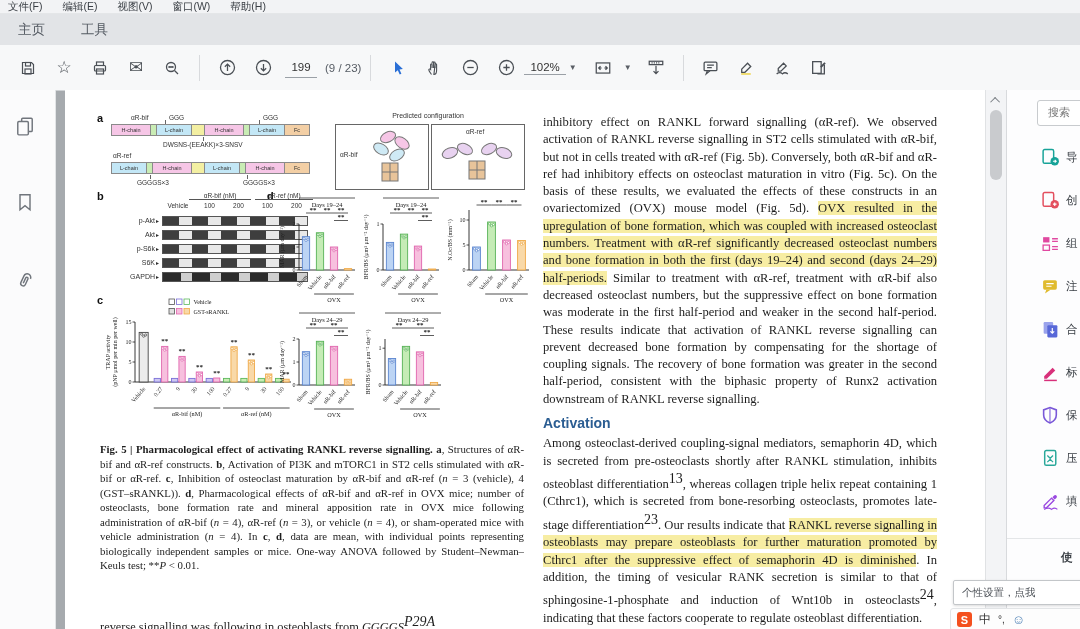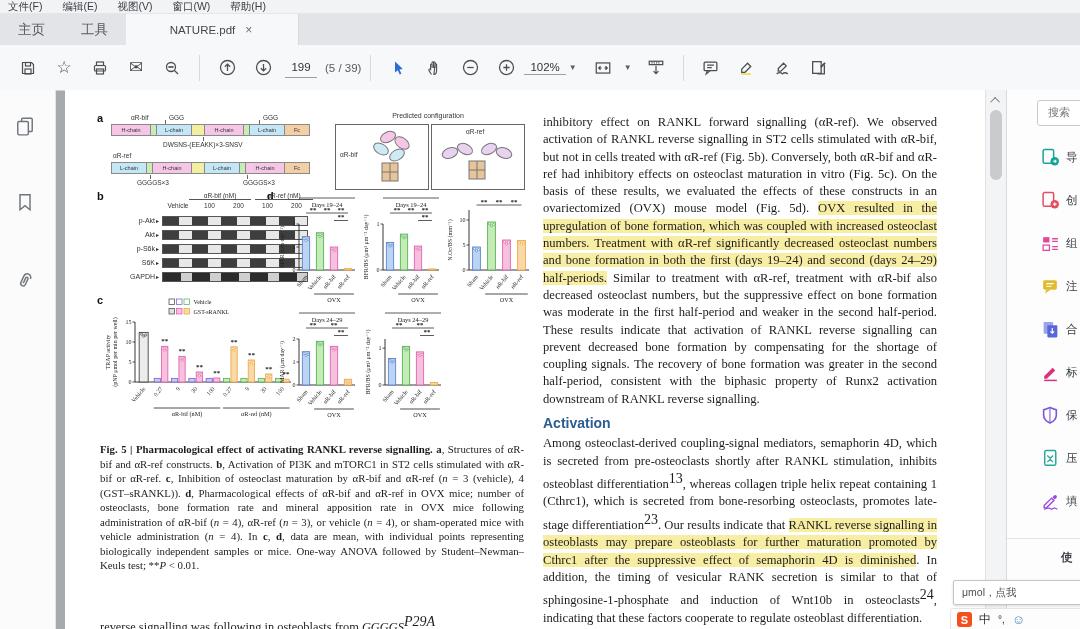--- a/index.html
+++ b/index.html
@@ -111,24 +111,20 @@
     <span class="menu-item">帮助(H)</span>
   </div>
 
 <div id="tabbar">
   <div class="apptab">
       <span>主页</span>
     </div>
   <div class="apptab">
       <span>工具</span>
     </div>
-  <div class="doctab active">
-    <span>NATURE.pdf</span>
-    <span class="tab-close">×</span>
-  </div>
 </div>
 
 <div id="toolbar">
   <div class="tbtn">
     <svg width="16" height="16" viewBox="0 0 16 16" fill="none" stroke="#4a4f55" stroke-width="1.2">
         <path d="M2.5 2.5h9l2 2v9h-11z"></path>
         <rect x="5.5" y="2.5" width="5" height="3.5"></rect>
         <rect x="5" y="9" width="6" height="5"></rect>
       </svg>
   </div>
@@ -161,21 +157,21 @@
         <path d="M8 11.2V5M5.5 7.3L8 4.8l2.5 2.5"></path>
       </svg>
   </div>
   <div class="tbtn">
     <svg width="17" height="17" viewBox="0 0 16 16" fill="none" stroke="#4a4f55" stroke-width="1.2">
         <circle cx="8" cy="8" r="6.6"></circle>
         <path d="M8 4.8V11M5.5 8.7L8 11.2l2.5-2.5"></path>
       </svg>
   </div>
   <input id="page-input" value="199" style="">
-  <span id="page-count">(5 / 39)</span>
+  <span id="page-count">(9 / 23)</span>
   <div class="tsep"></div>
   <div class="tbtn">
     <svg width="16" height="16" viewBox="0 0 16 16">
         <path d="M5 1.5v11l2.8-2.3 1.9 4.3 1.7-.8-1.9-4.2 3.4-.4z" fill="#2a6fd6"></path>
       </svg>
   </div>
   <div class="tbtn">
     <svg width="16" height="16" viewBox="0 0 16 16" fill="none" stroke="#4a4f55" stroke-width="1.1">
         <path d="M5.5 14.5c-1.2-1.6-2.7-3.7-2.7-4.7 0-.9 1.1-1.1 1.8-.3V4.8c0-1.1 1.5-1.1 1.5 0V8m0-4.6V2.6c0-1.1 1.5-1.1 1.5 0V8m0-5.2c0-1.1 1.5-1.1 1.5 0V8m0-3.6c0-1 1.5-.9 1.5.1v5.7c0 2.2-1.1 4.3-2.7 4.3z"></path>
       </svg>
@@ -729,21 +725,21 @@
             <path d="M3 16.5c2.5-1.6 5-1.6 7 0 2-1.6 4-1.6 5.5 0" stroke="#9a48e0" fill="none" stroke-width="1.1"></path>
           </svg>
           <span class="rp-label">填</span>
         </div>
       </div>
     <div id="rp-divider"></div>
     <div id="rp-footer">使</div>
   </div>
 
   <div id="tooltip">
-    <span>μmol，点我</span>
+    <span>个性设置，点我</span>
   </div>
   <div id="imetray">
     <div id="ime-logo">S</div>
     <span id="ime-lang">中</span>
     <span id="ime-punct">°,</span>
     <span id="ime-emoji">☺</span>
   </div>
 </div>
 
 </body></html>

